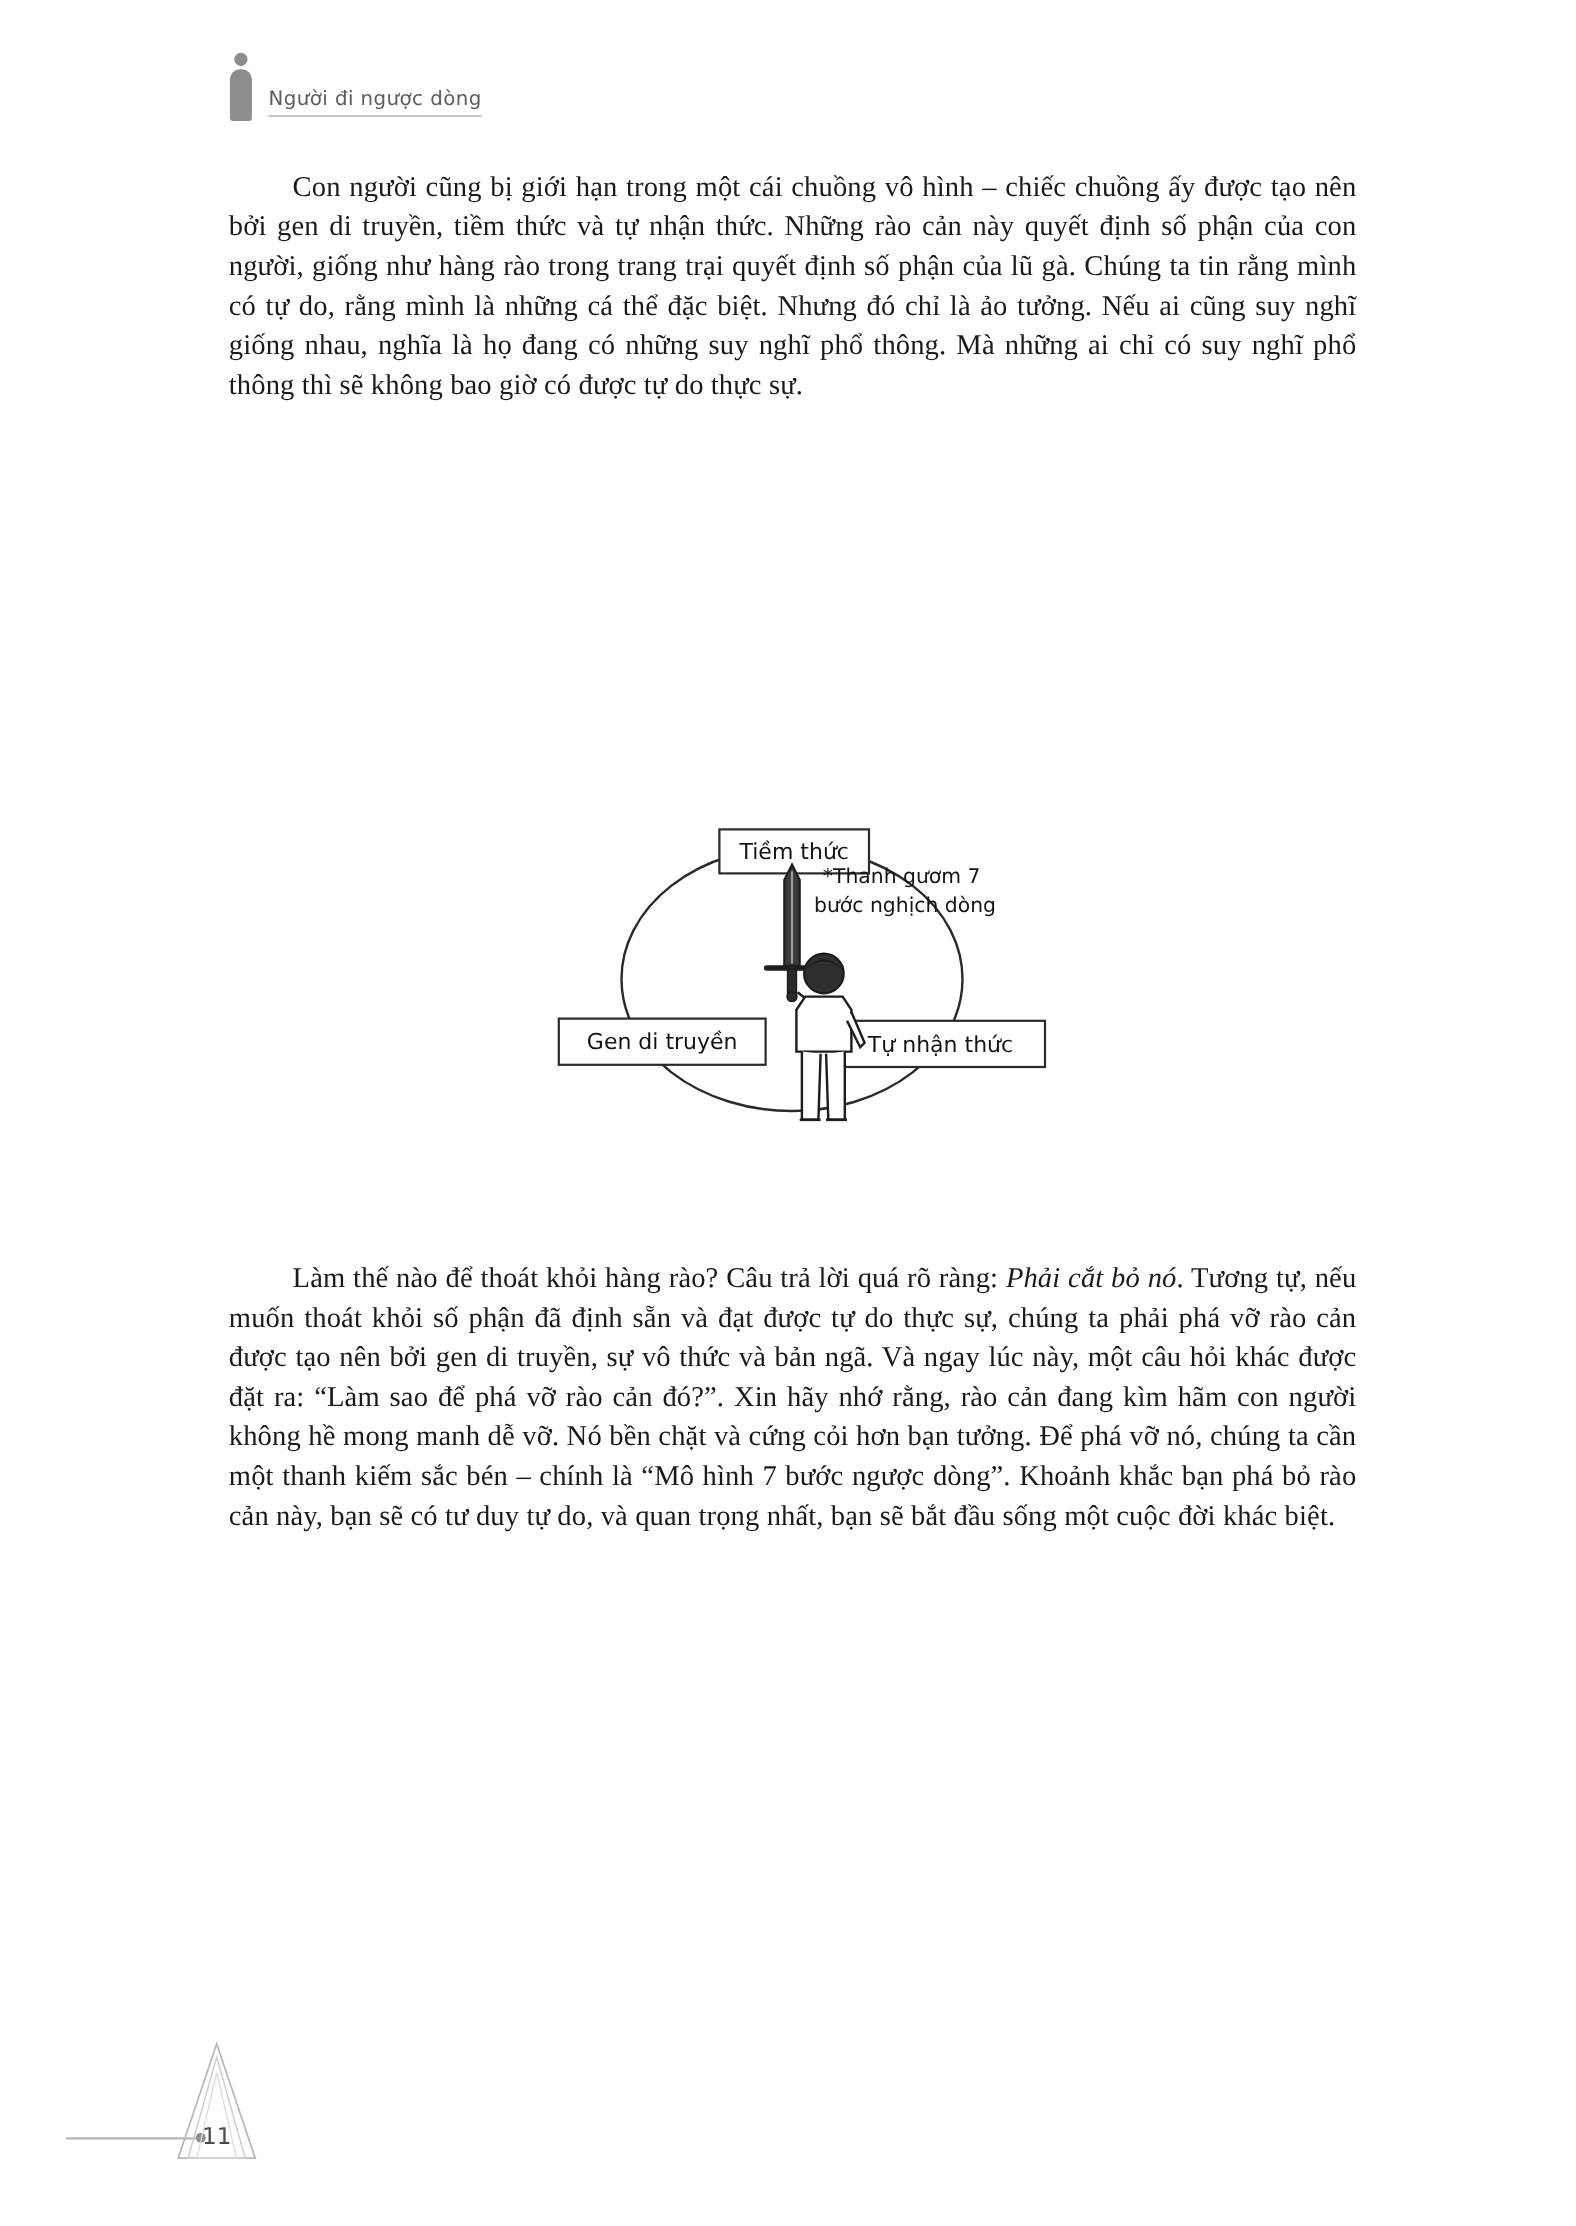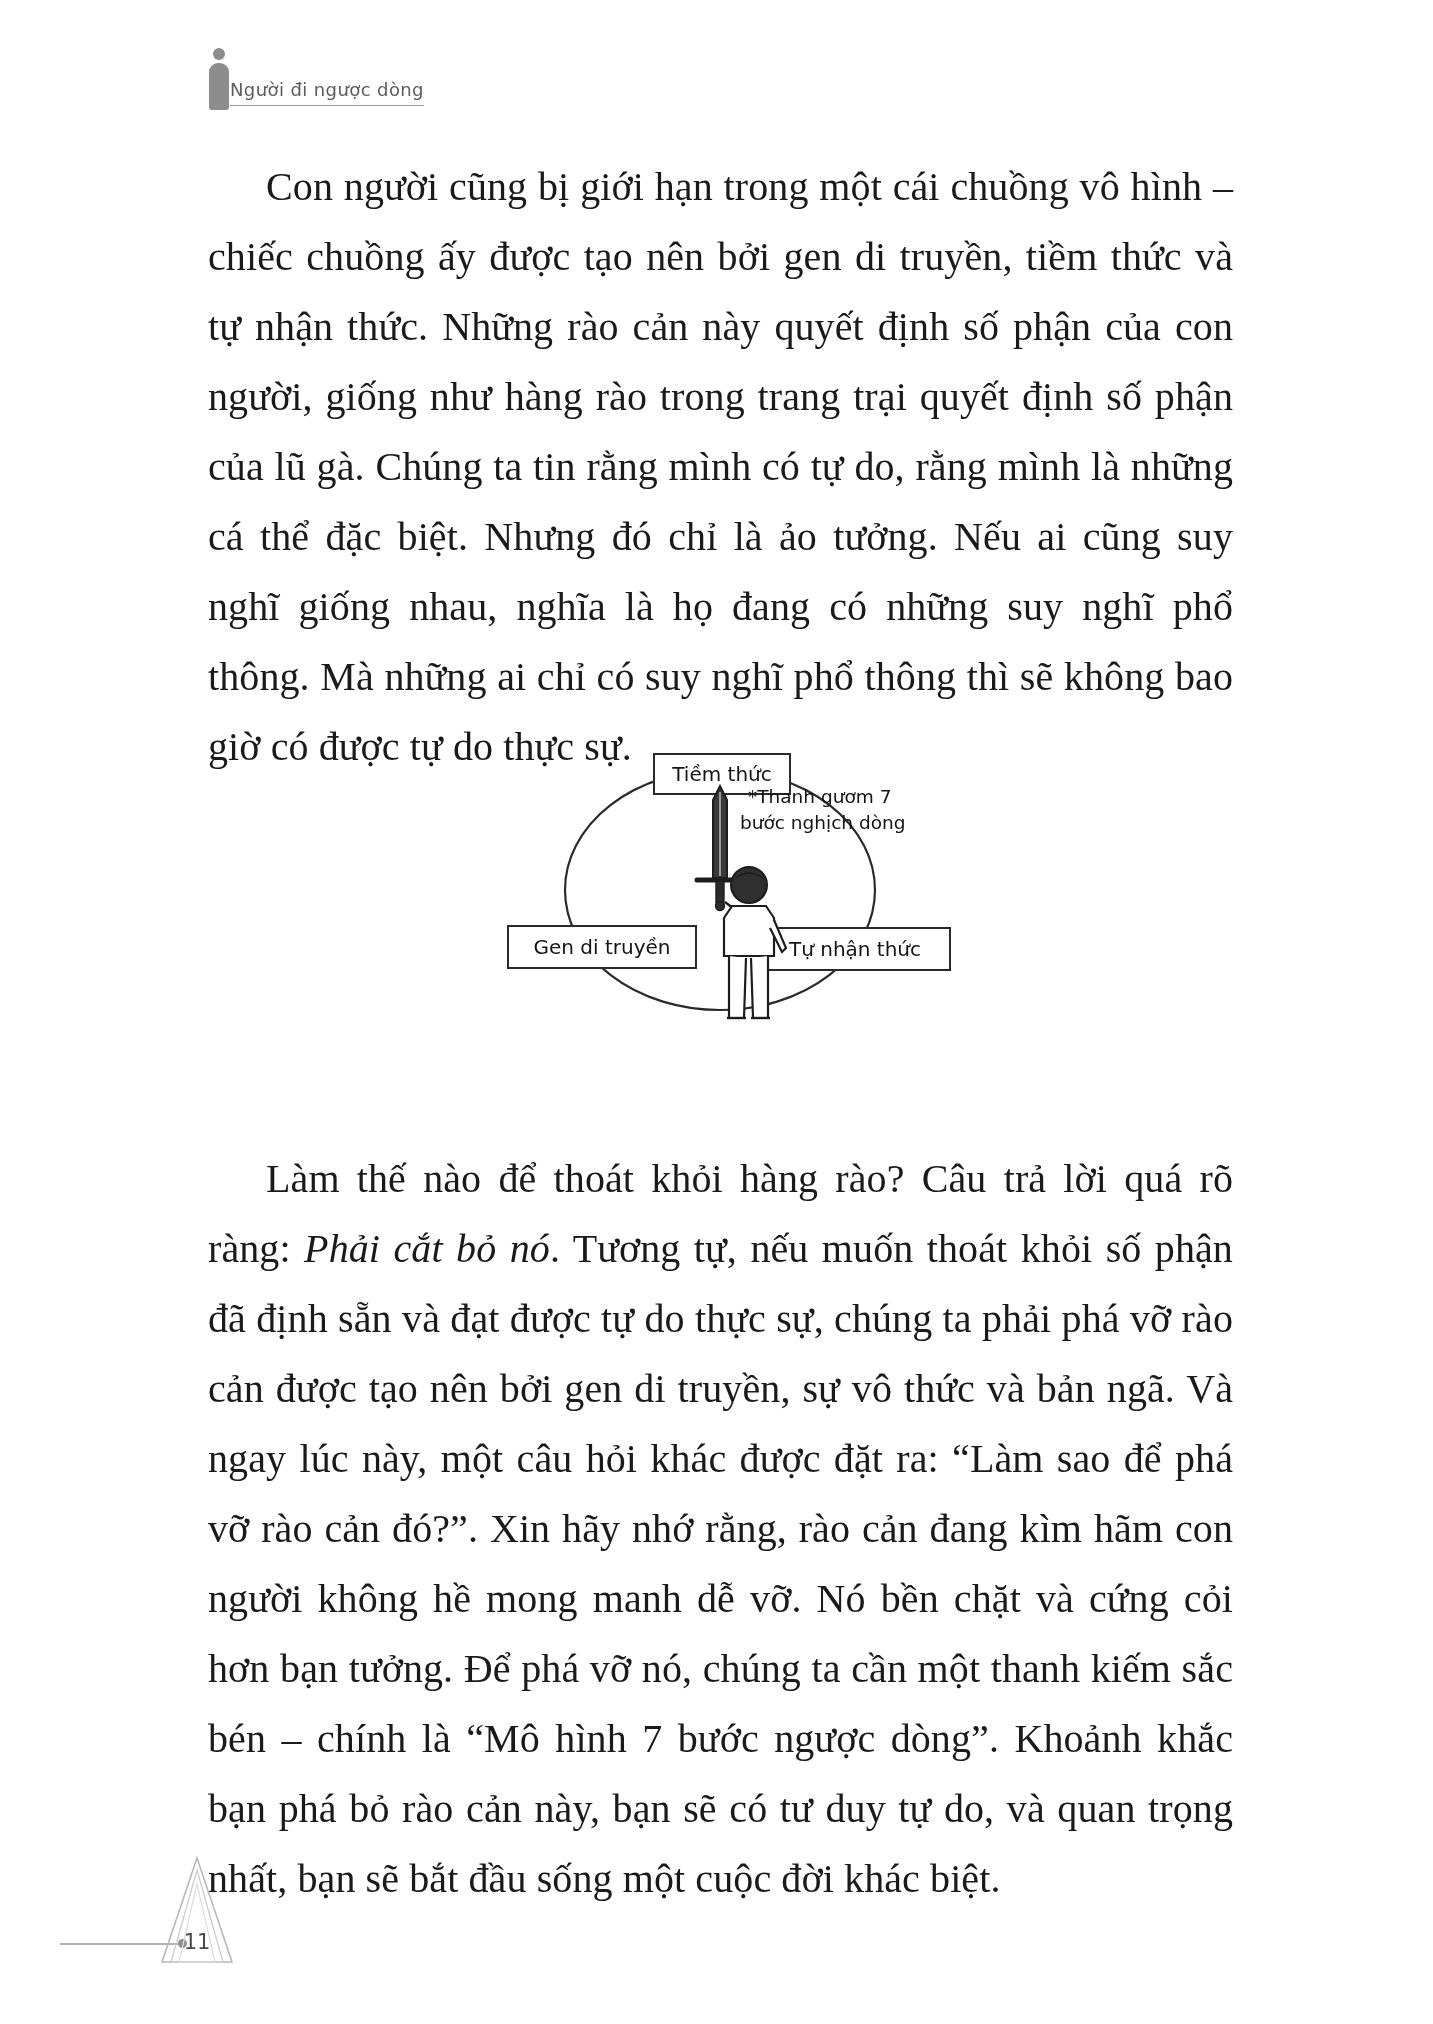--- a/index.html
+++ b/index.html
@@ -16,20 +16,21 @@
     overflow: hidden;
   }
 
   
   .page-header {
     position: absolute;
     left: 208px;
     top: 48px;
     display: flex;
     align-items: flex-end;
+    gap: 14px;
   }
   .header-figure {
     width: 22px;
     height: 62px;
     position: relative;
   }
   .header-figure .head {
     position: absolute;
     left: 5px;
     top: 0;
@@ -62,22 +63,22 @@
 
   
   .content {
     position: absolute;
     left: 208px;
     top: 152px;
     width: 1025px;
   }
   p.para {
     margin: 0;
-    font-size: 40px;
-    line-height: 70px;
+    font-size: 26px;
+    line-height: 36px;
     text-align: justify;
     text-justify: inter-word;
     letter-spacing: 0.1px;
   }
   p.para.indent {
     text-indent: 58px;
   }
   .ital {
     font-style: italic;
   }

